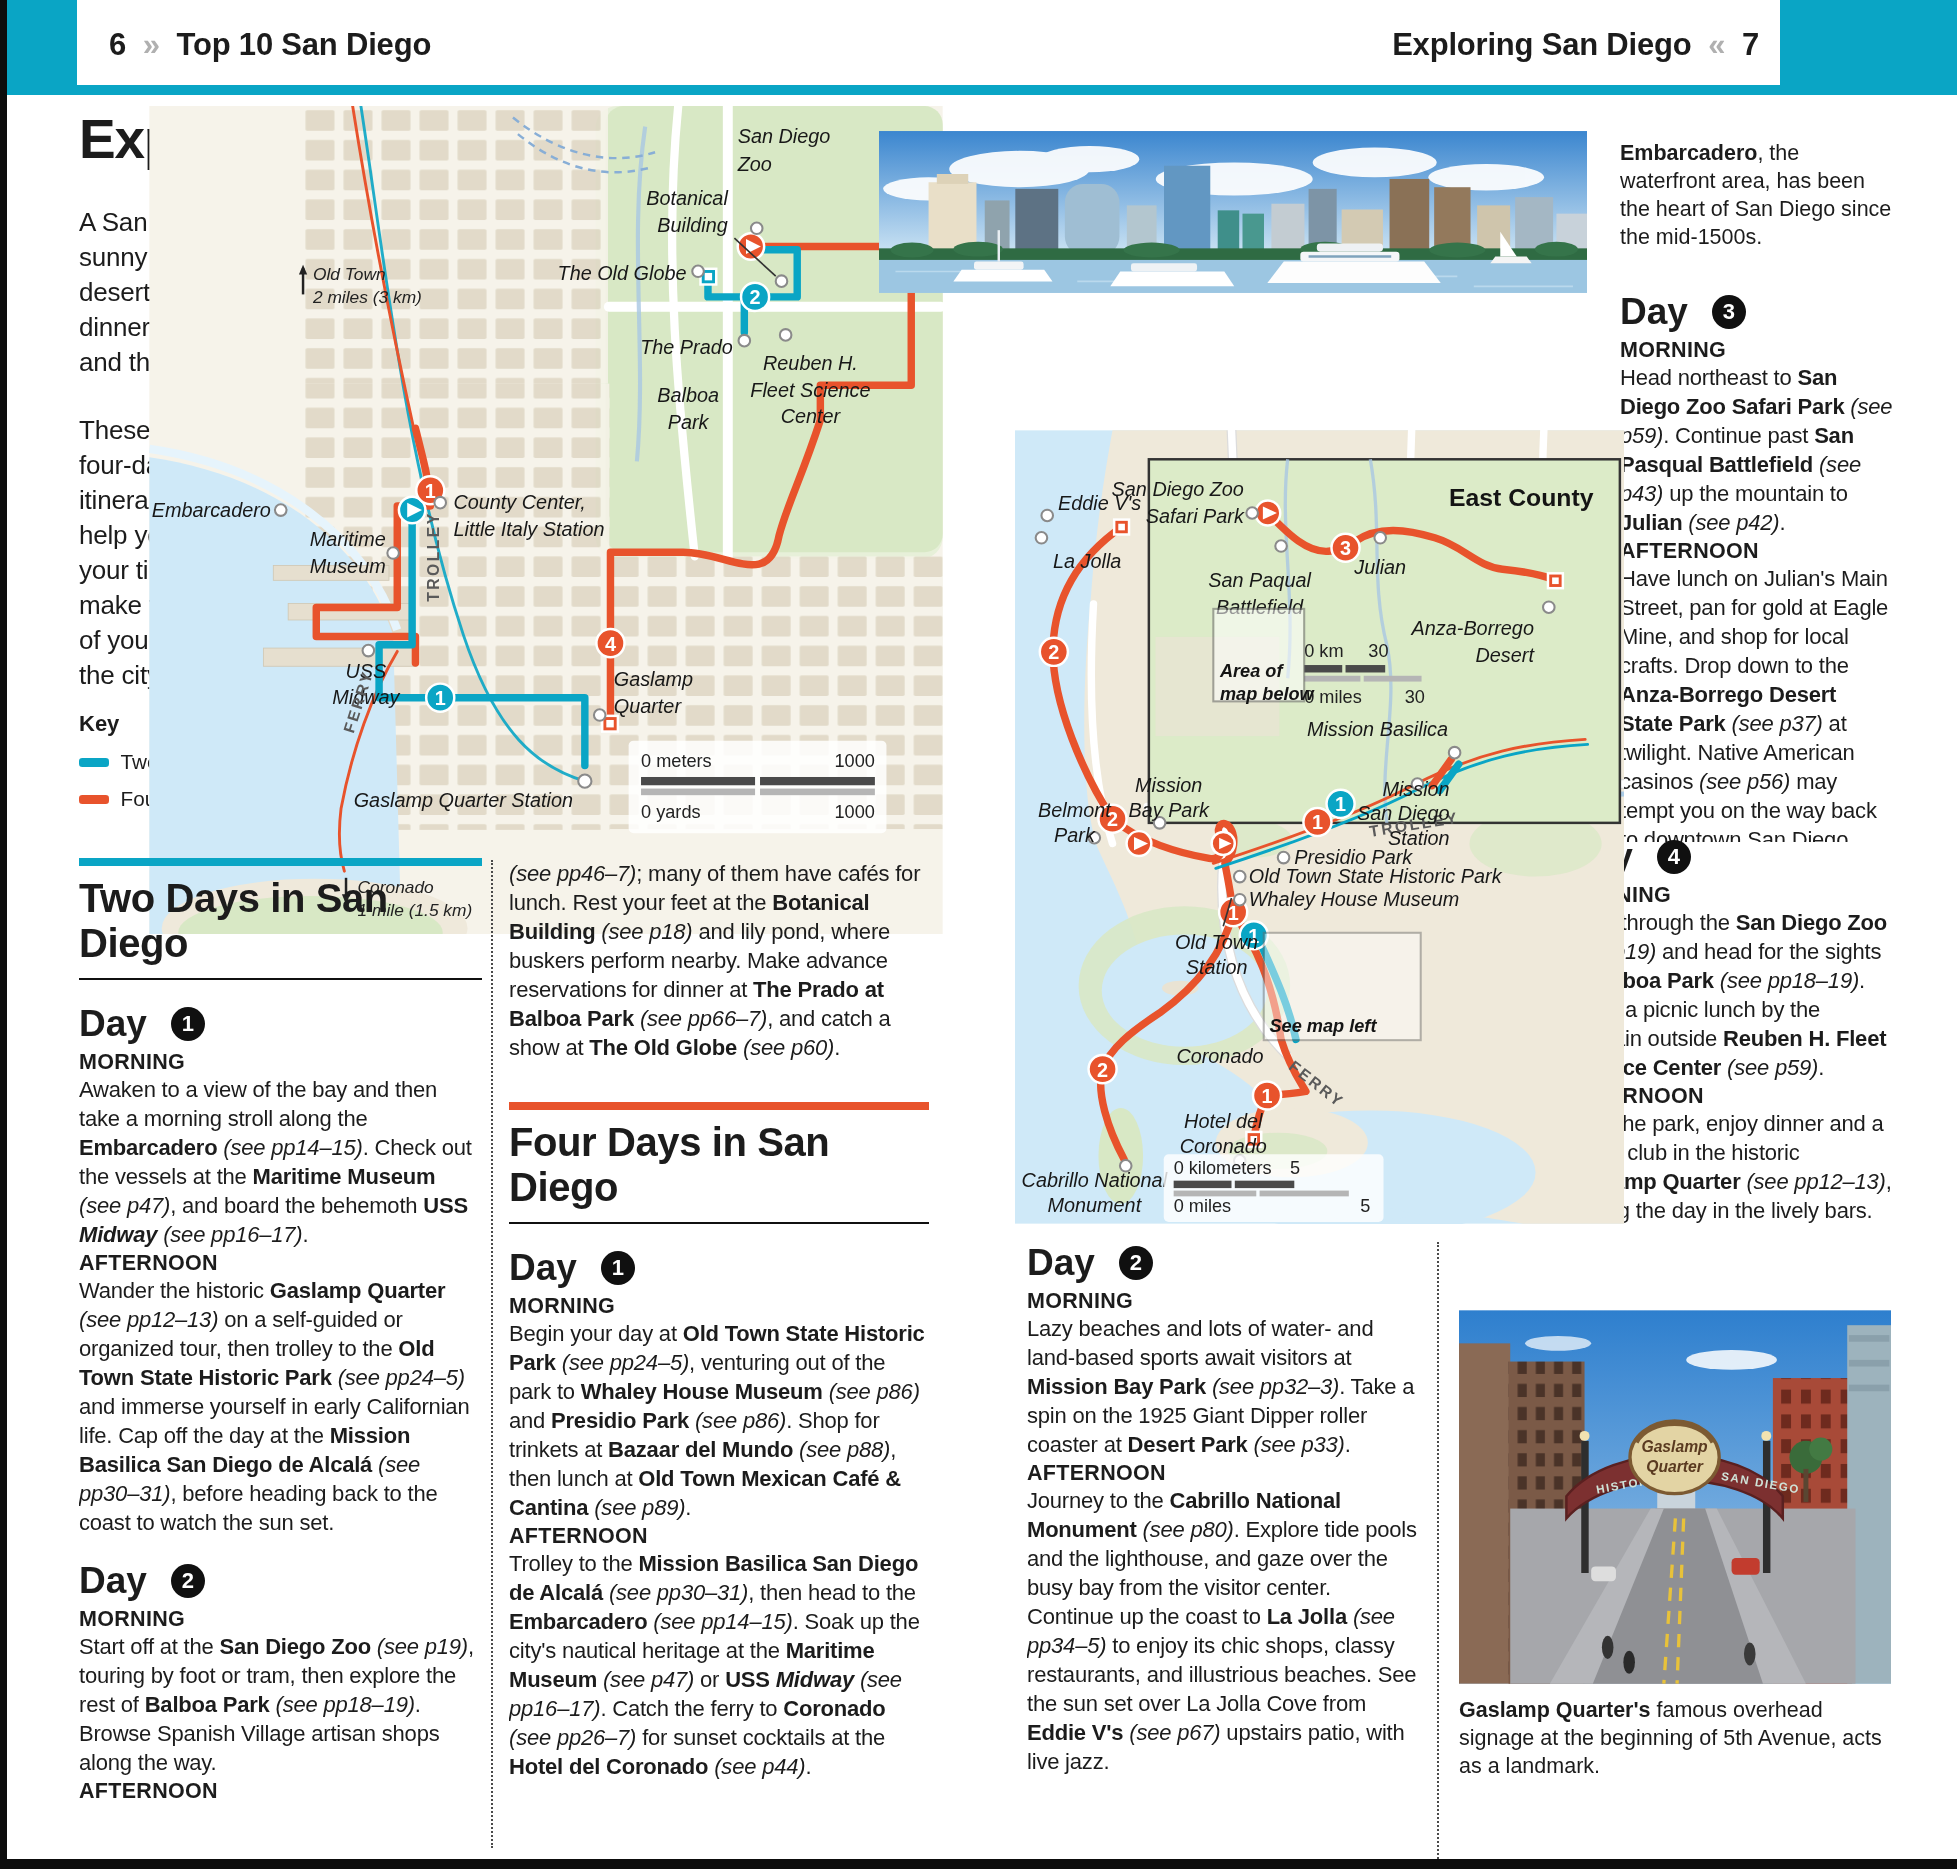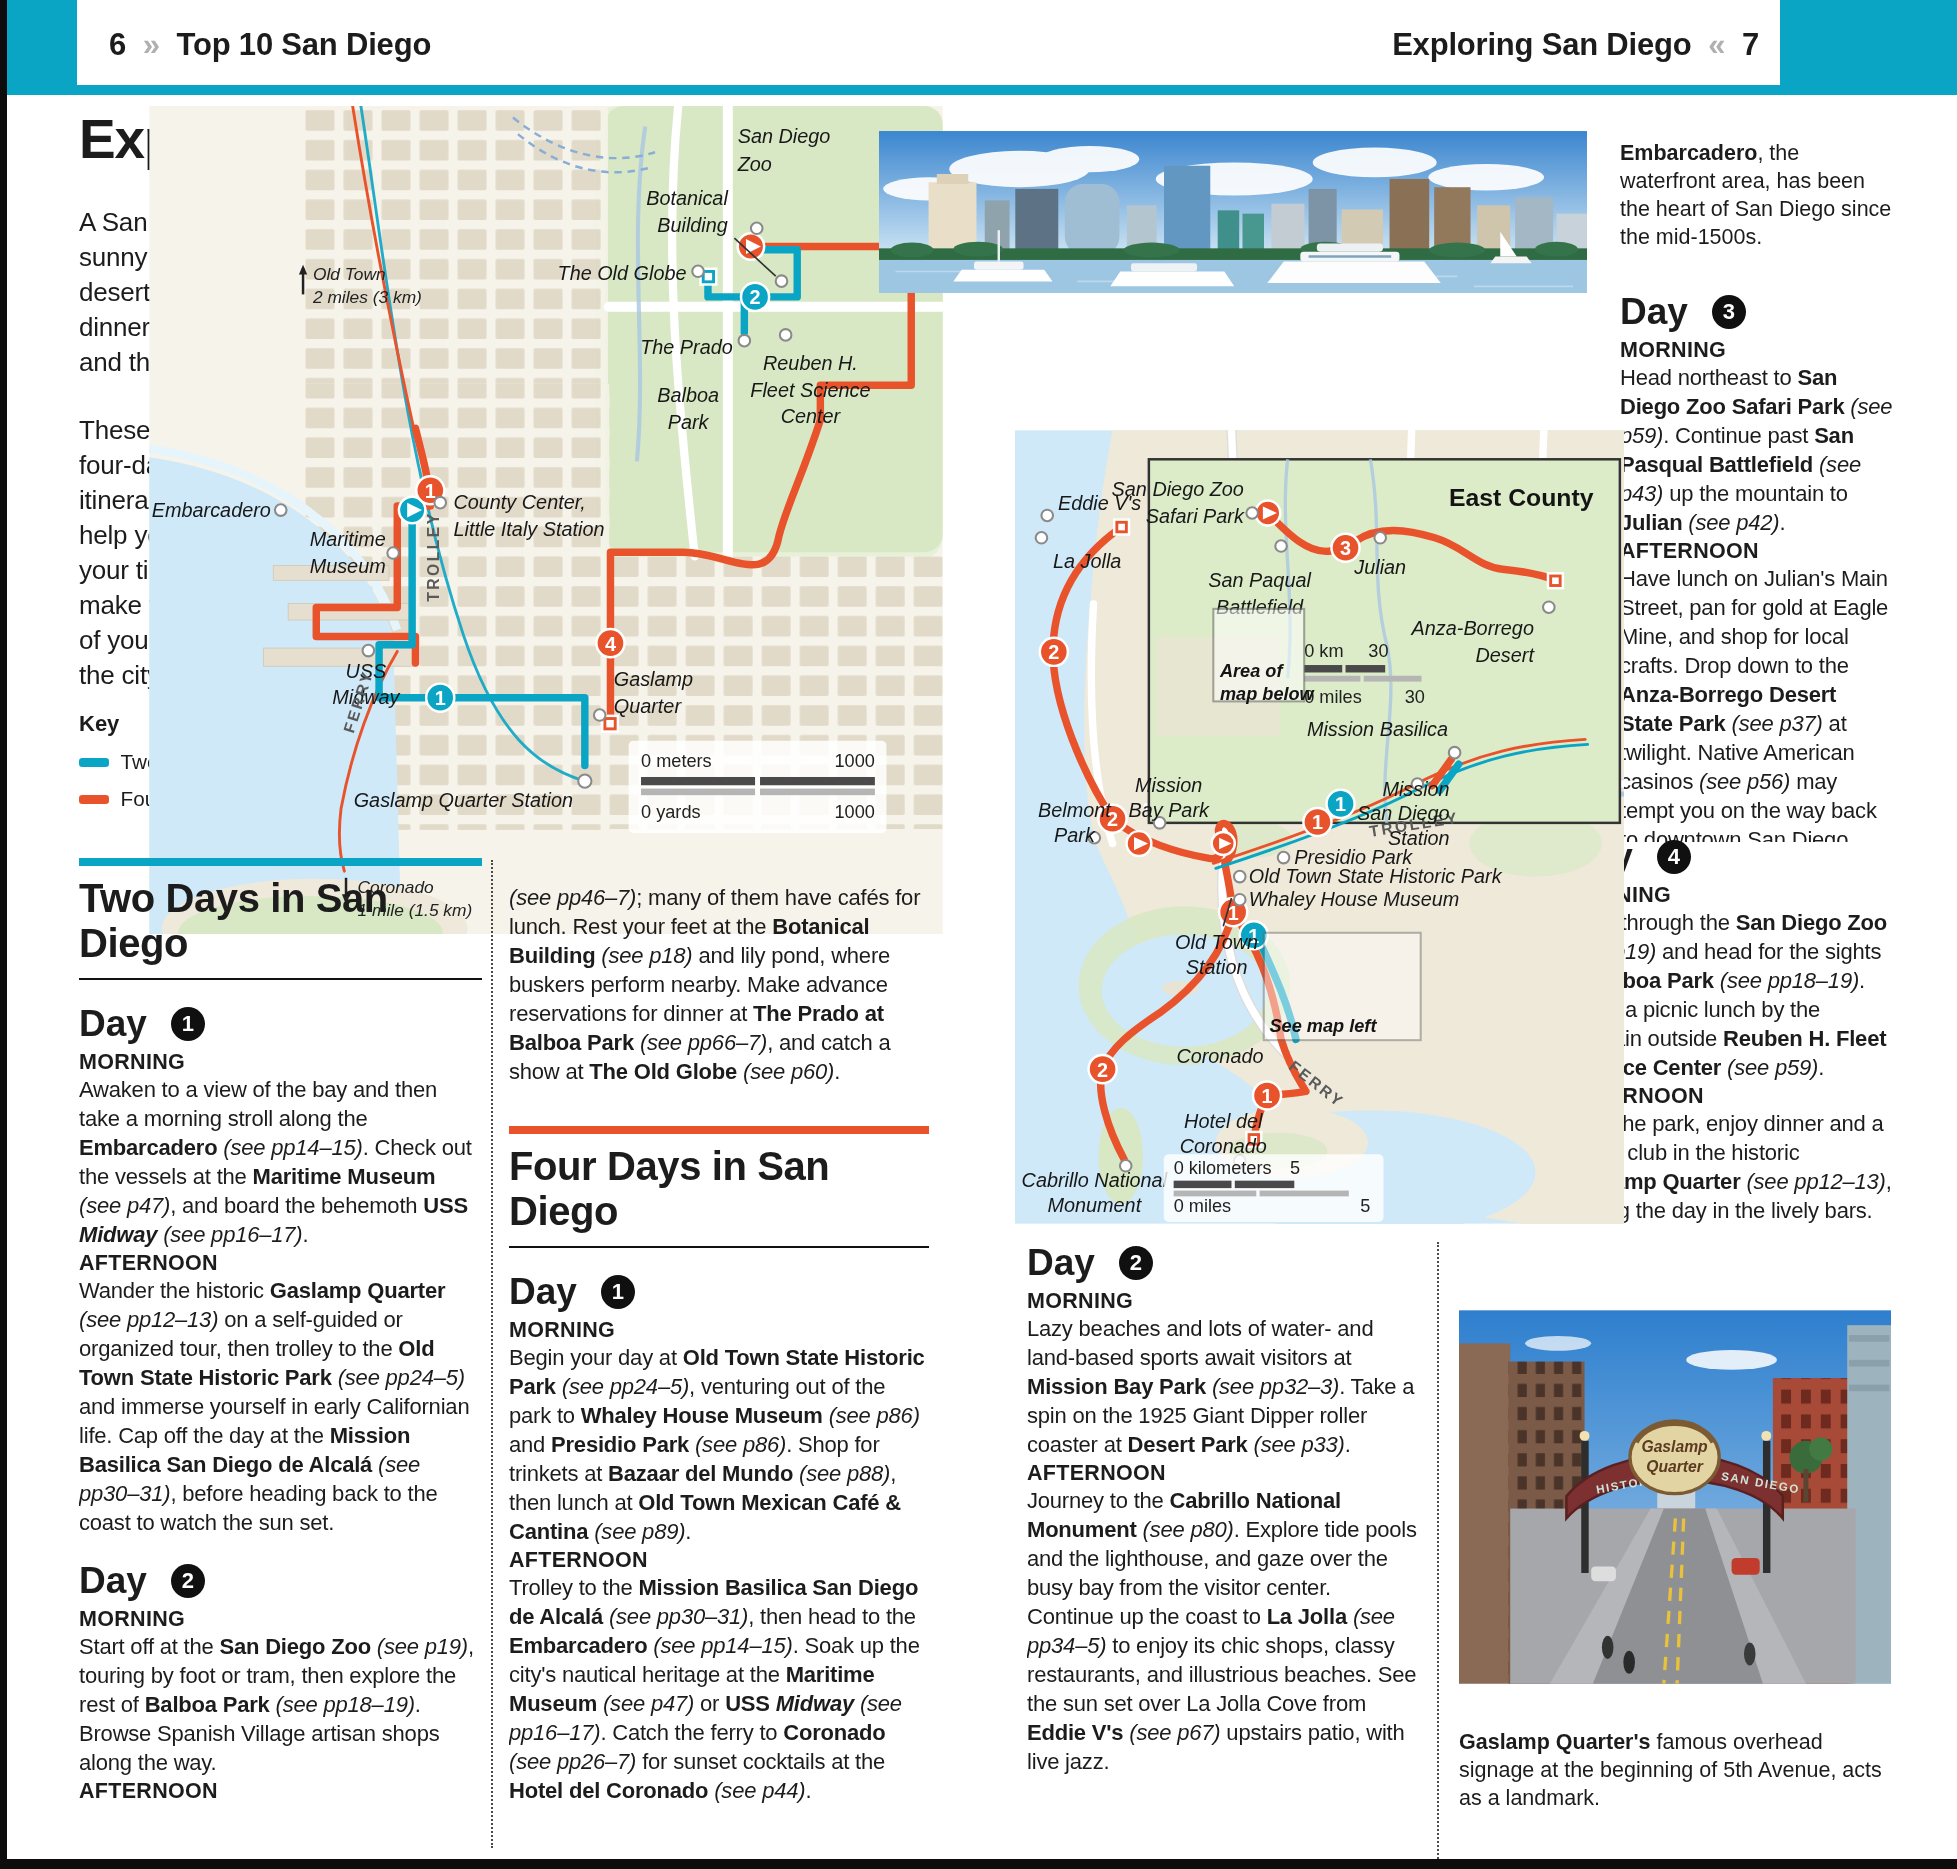--- a/index.html
+++ b/index.html
@@ -19,21 +19,21 @@
   
   .body{font-size:22px;line-height:29px;letter-spacing:-0.2px;margin:0;}
   .body b{font-weight:700;}
   .tod{font-size:21.5px;font-weight:800;letter-spacing:0.3px;margin-top:2px;}
   .dayh{font-size:37px;font-weight:800;display:flex;align-items:center;gap:24px;margin:23px 0 5px;}
   .badge{width:34px;height:34px;border-radius:50%;background:#101010;color:#fff;font-size:22px;
          font-weight:800;display:inline-flex;align-items:center;justify-content:center;line-height:1;}
   .secbar{height:8.3px;}
   .sech{font-size:40px;font-weight:800;letter-spacing:-0.4px;padding:10px 0 11.6px;border-bottom:2.5px solid #101010;}
   .dotdiv{border-left:2.5px dotted #4a4a4a;width:0;}
-  .cap{font-size:21.5px;line-height:28px;margin-top:32px;}
+  .cap{font-size:21.5px;line-height:28px;}
   .cap b{font-weight:700;}
   
   text{font-family:"Liberation Sans",sans-serif;}
   .ml{font-size:24px;font-style:italic;fill:#181818;}
   .mls{font-size:21px;font-style:italic;fill:#222;}
   .mcap{font-size:19px;font-weight:600;fill:#5a5a5a;letter-spacing:3px;font-style:normal;}
   .msc{font-size:22px;fill:#222;}
   .mnum{font-size:24px;font-weight:800;fill:#fff;}
   .mtitle{font-size:30px;font-weight:700;fill:#141414;}
   .mbox{font-size:22px;font-weight:700;font-style:italic;fill:#141414;}
@@ -240,21 +240,21 @@
       <span class="badge">2</span>
     </div>
     <div class="tod">MORNING</div>
     <p class="body">Start off at the <b>San Diego Zoo</b> <i>(see p19)</i>, touring by foot or tram, then explore the rest of <b>Balboa Park</b> <i>(see pp18–19)</i>. Browse Spanish Village artisan shops along the way.</p>
     <div class="tod">AFTERNOON</div>
   </div>
 
   <div class="abs dotdiv" style="left:491px;top:860px;height:988px;"></div>
 
   <div class="abs" style="left:509px;top:858px;width:420px;height:992px;overflow:hidden;">
-    <p class="body" style="margin-top:25px;"><i>(see pp46–7)</i>; many of them have cafés for lunch. Rest your feet at the <b>Botanical Building</b> <i>(see p18)</i> and lily pond, where buskers perform nearby. Make advance reservations for dinner at <b>The Prado at Balboa Park</b> <i>(see pp66–7)</i>, and catch a show at <b>The Old Globe</b> <i>(see p60)</i>.</p>
+    <p class="body" style="margin-top:1px;"><i>(see pp46–7)</i>; many of them have cafés for lunch. Rest your feet at the <b>Botanical Building</b> <i>(see p18)</i> and lily pond, where buskers perform nearby. Make advance reservations for dinner at <b>The Prado at Balboa Park</b> <i>(see pp66–7)</i>, and catch a show at <b>The Old Globe</b> <i>(see p60)</i>.</p>
     <div class="secbar" style="background:#e8532c;margin-top:40px;"></div>
     <div class="sech">Four Days in San Diego</div>
     <div class="dayh">
       <span>Day</span>
       <span class="badge">1</span>
     </div>
     <div class="tod">MORNING</div>
     <p class="body">Begin your day at <b>Old Town State Historic Park</b> <i>(see pp24–5)</i>, venturing out of the park to <b>Whaley House Museum</b> <i>(see p86)</i> and <b>Presidio Park</b> <i>(see p86)</i>. Shop for trinkets at <b>Bazaar del Mundo</b> <i>(see p88)</i>, then lunch at <b>Old Town Mexican Café &amp; Cantina</b> <i>(see p89)</i>.</p>
     <div class="tod">AFTERNOON</div>
     <p class="body">Trolley to the <b>Mission Basilica San Diego de Alcalá</b> <i>(see pp30–31)</i>, then head to the <b>Embarcadero</b> <i>(see pp14–15)</i>. Soak up the city's nautical heritage at the <b>Maritime Museum</b> <i>(see p47)</i> or <b>USS</b> <i><b>Midway</b></i> <i>(see pp16–17)</i>. Catch the ferry to <b>Coronado</b> <i>(see pp26–7)</i> for sunset cocktails at the <b>Hotel del Coronado</b> <i>(see p44)</i>.</p>

